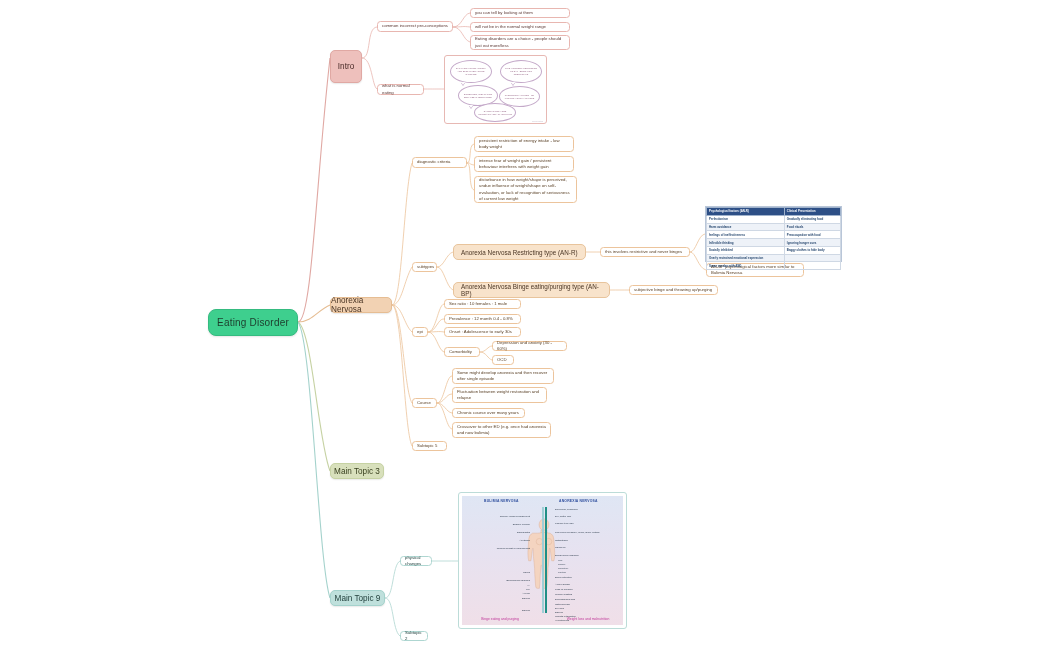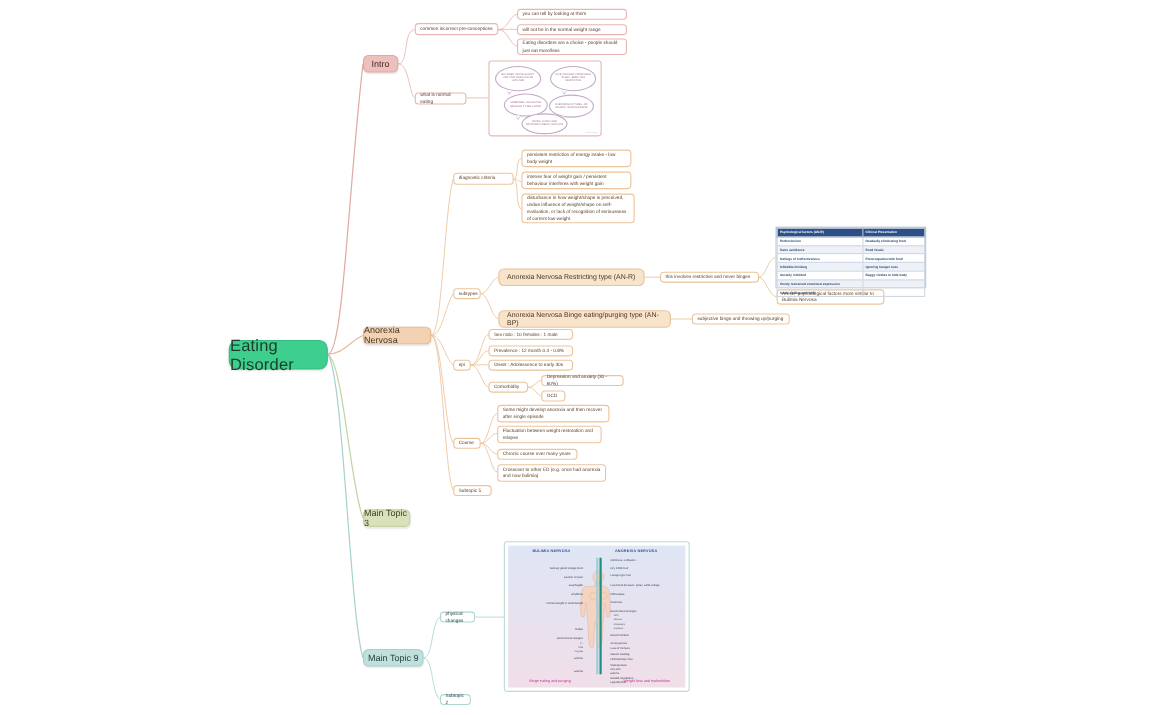--- a/index.html
+++ b/index.html
@@ -10,21 +10,21 @@
     color:#3a3a3a;
   }
   #canvas{position:absolute;left:0;top:0;width:1050px;height:650px;}
   svg.links{position:absolute;left:0;top:0;width:1050px;height:650px;pointer-events:none;}
 
   .node{position:absolute;box-sizing:border-box;}
 
   
   .root{
     background:#3ecf8e;border:1px solid #35bb80;border-radius:8px;
-    color:#1d3c2c;font-size:15px;letter-spacing:.2px;
+    color:#1d3c2c;font-size:10px;letter-spacing:.2px;
     display:flex;align-items:center;justify-content:center;
     box-shadow:0 1px 2px rgba(0,0,0,.10);
   }
   
   .main-topic{
     border-radius:5px;display:flex;align-items:center;justify-content:center;
     font-size:8.2px;box-shadow:0 1px 1.5px rgba(0,0,0,.09);
   }
   .mt-red{background:#eec0bc;border:1px solid #e0a8a3;color:#4a2b28;}
   .mt-orange{background:#f2d2b3;border:1px solid #e6bd93;color:#4a3524;}
@@ -152,21 +152,21 @@
       <path d="M385 598 C394 598, 392 565, 400 561" stroke="#aed6d1"></path>
       <path d="M385 598 C394 598, 392 630, 400 636" stroke="#aed6d1"></path>
       <path d="M432 561 C442 561, 448 561, 458 561" stroke="#aed6d1"></path>
     </g>
   </svg>
 
   <div class="node root" style="left:208px;top:309px;width:90px;height:27px;">
     <span>Eating Disorder</span>
   </div>
 
-  <div class="node main-topic mt-red" style="left:330px;top:50px;width:32px;height:16px;">
+  <div class="node main-topic mt-red" style="left:330px;top:50px;width:32px;height:33px;">
     <span>Intro</span>
   </div>
 
   <div class="node leaf l-red" style="left:377px;top:21px;width:76px;height:11px;">
     <span>common incorrect pre-conceptions</span>
   </div>
 
   <div class="node leaf l-red" style="left:470px;top:8px;width:100px;height:10px;">
     <span>you can tell by looking at them</span>
   </div>
@@ -320,21 +320,21 @@
     <span>Chronic course over many years</span>
   </div>
   <div class="node leaf l-orange" style="left:452px;top:422px;width:99px;height:16px;">
     <span>Crossover to other ED (e.g. once had anorexia and now bulimia)</span>
   </div>
 
   <div class="node leaf l-orange" style="left:412px;top:441px;width:35px;height:10px;">
     <span>Subtopic 5</span>
   </div>
 
-  <div class="node main-topic mt-olive" style="left:330px;top:463px;width:43px;height:16px;">
+  <div class="node main-topic mt-olive" style="left:330px;top:463px;width:54px;height:16px;">
     <span>Main Topic 3</span>
   </div>
 
   <div class="node main-topic mt-teal" style="left:330px;top:590px;width:55px;height:16px;">
     <span>Main Topic 9</span>
   </div>
   <div class="node leaf l-teal" style="left:400px;top:556px;width:32px;height:10px;">
     <span>physical changes</span>
   </div>
   <div class="node leaf l-teal" style="left:400px;top:631px;width:28px;height:10px;">

